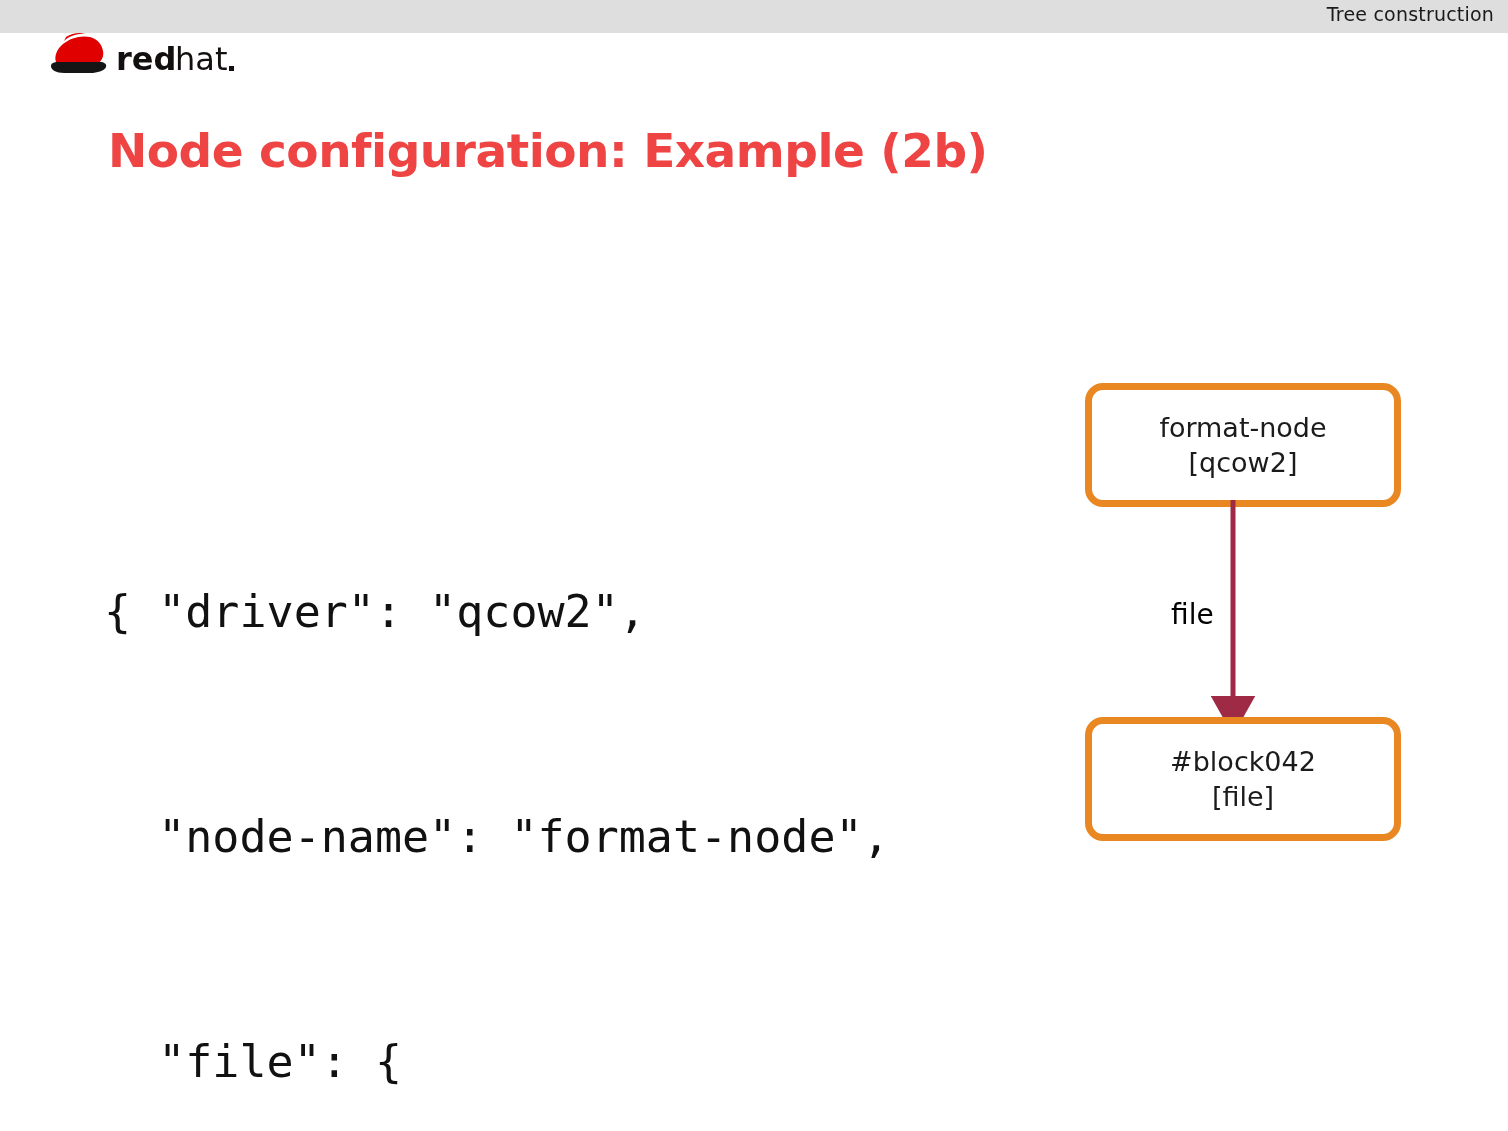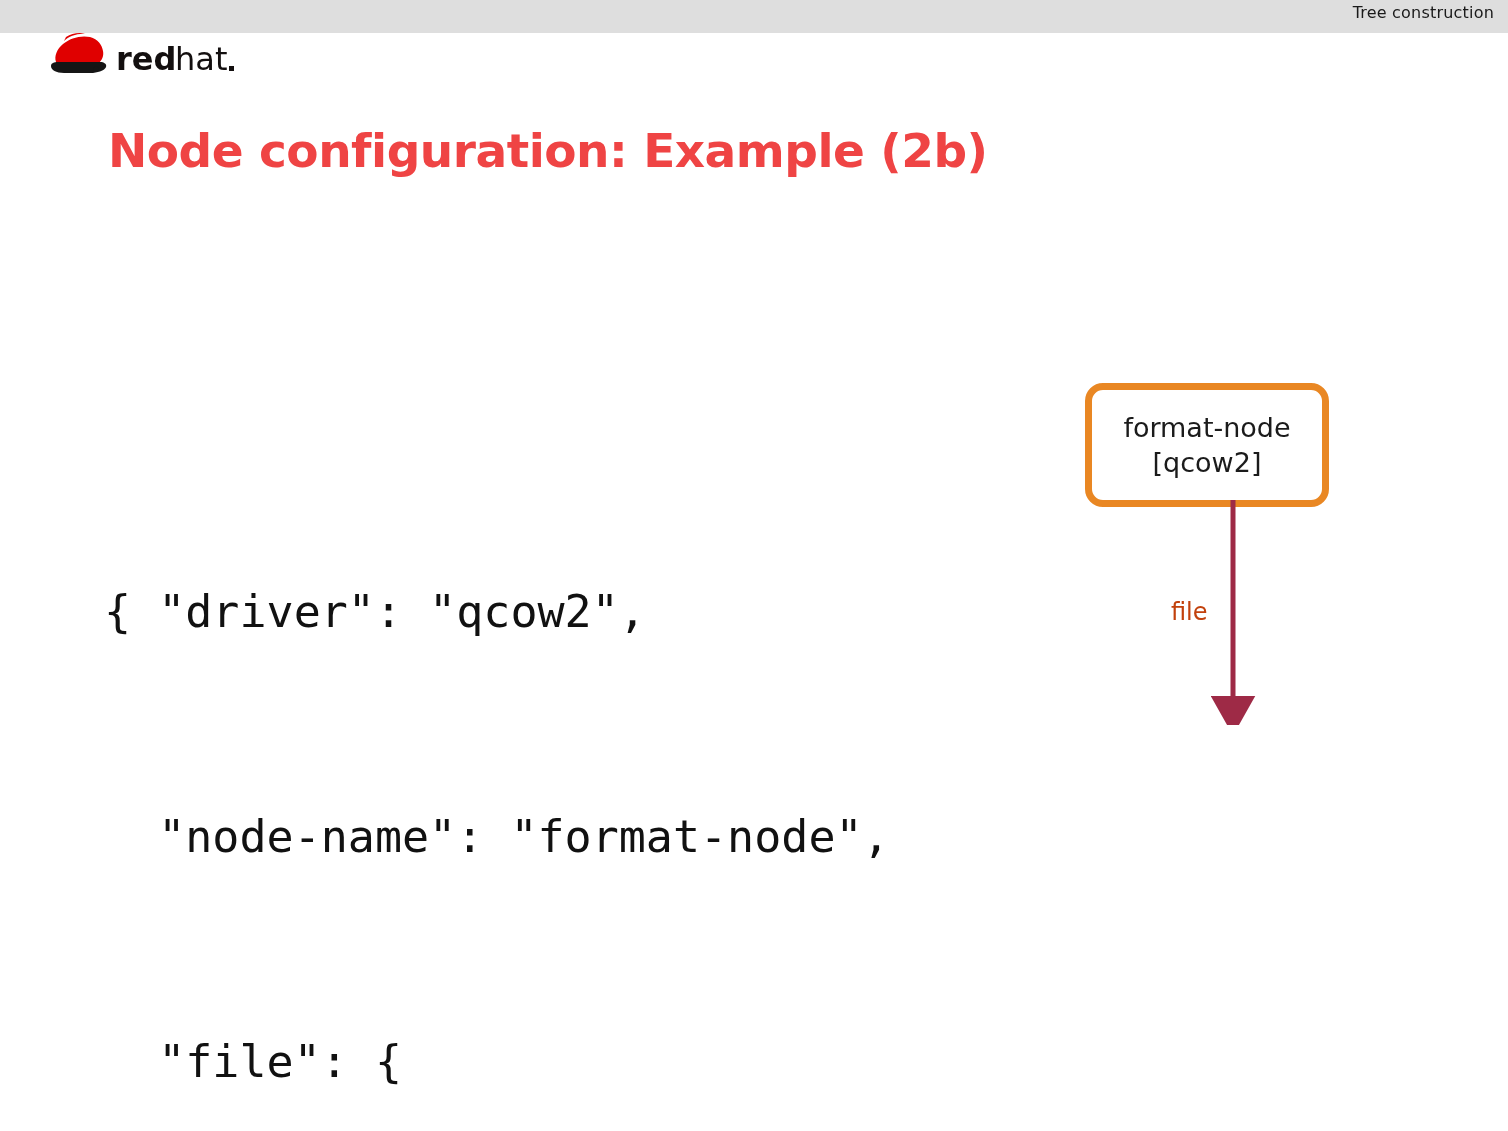--- a/index.html
+++ b/index.html
@@ -22,21 +22,21 @@
     top: 0;
     width: 1508px;
     height: 33px;
     background: #dedede;
   }
   #header-title {
     position: absolute;
     right: 14px;
     top: 3px;
     font-family: "DejaVu Sans", sans-serif;
-    font-size: 16px;
+    font-size: 19px;
     color: #1a1a1a;
     letter-spacing: 0.2px;
     white-space: nowrap;
   }
 
   
   #redhat-logo {
     position: absolute;
     left: 44px;
     top: 28px;
@@ -75,21 +75,21 @@
   #diagram {
     position: absolute;
     left: 1085px;
     top: 380px;
     width: 310px;
     height: 475px;
   }
   .graph-node {
     position: absolute;
     left: 0;
-    width: 244px;
+    width: 316px;
     height: 124px;
     box-sizing: border-box;
     border: 7px solid #e98723;
     border-radius: 18px;
     background: #ffffff;
     display: flex;
     flex-direction: column;
     align-items: center;
     justify-content: center;
   }
@@ -108,22 +108,22 @@
     left: 0;
     top: 120px;
     width: 310px;
     height: 225px;
   }
   #edge-label {
     position: absolute;
     left: 86px;
     top: 218px;
     font-family: "DejaVu Sans", sans-serif;
-    font-size: 24px;
-    color: #c2410c;
+    font-size: 28px;
+    color: #000000;
     white-space: nowrap;
   }
 </style>
 </head>
 <body>
 
 <div id="header-bar"></div>
 
 <div id="header-title">Tree construction</div>
 
@@ -165,14 +165,18 @@
     <defs>
       <marker id="arrowhead" markerWidth="9" markerHeight="9" refX="2.5" refY="4.5" orient="auto">
         <path d="M0,0 L8,4.5 L0,9 Z" fill="#9e2a46"></path>
       </marker>
     </defs>
     <line x1="148" y1="0" x2="148" y2="208" stroke="#9e2a46" stroke-width="5" marker-end="url(#arrowhead)"></line>
   </svg>
 
   <div id="edge-label">file</div>
 
+  <div id="node-block" class="graph-node">
+    <span class="node-line">#block042</span>
+    <span class="node-line">[file]</span>
+  </div>
 
 </div>
 
 </body></html>

